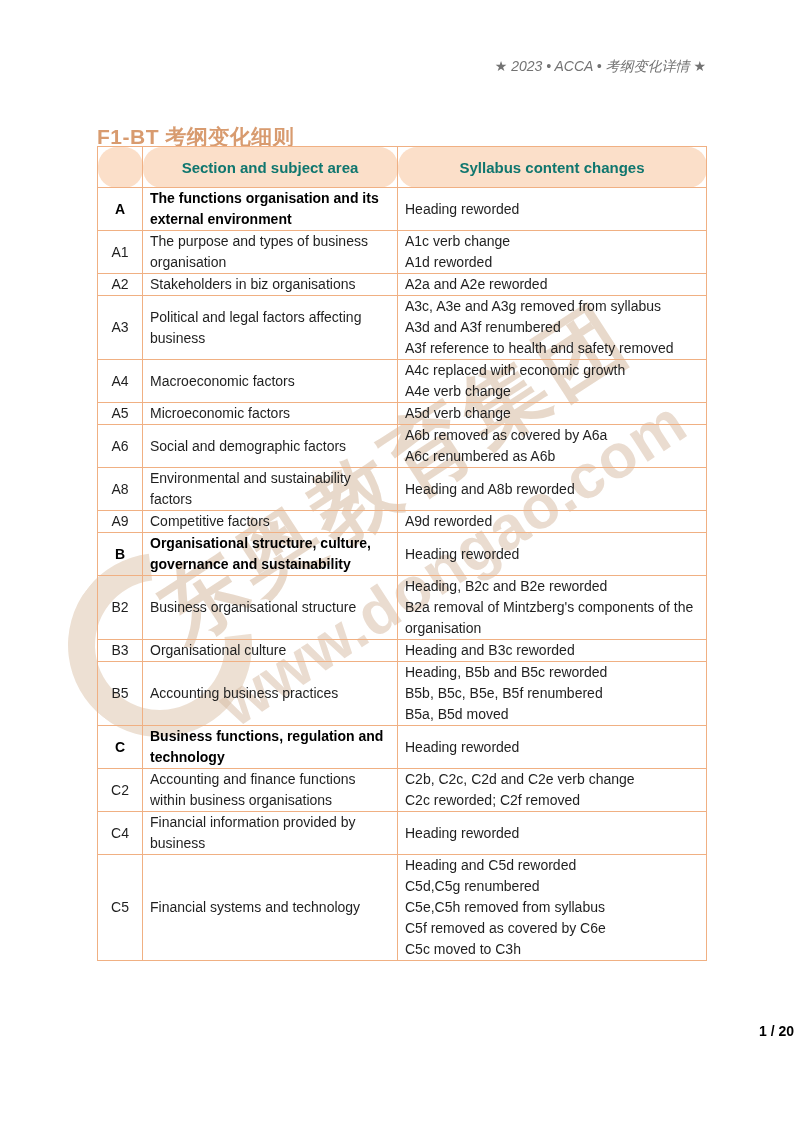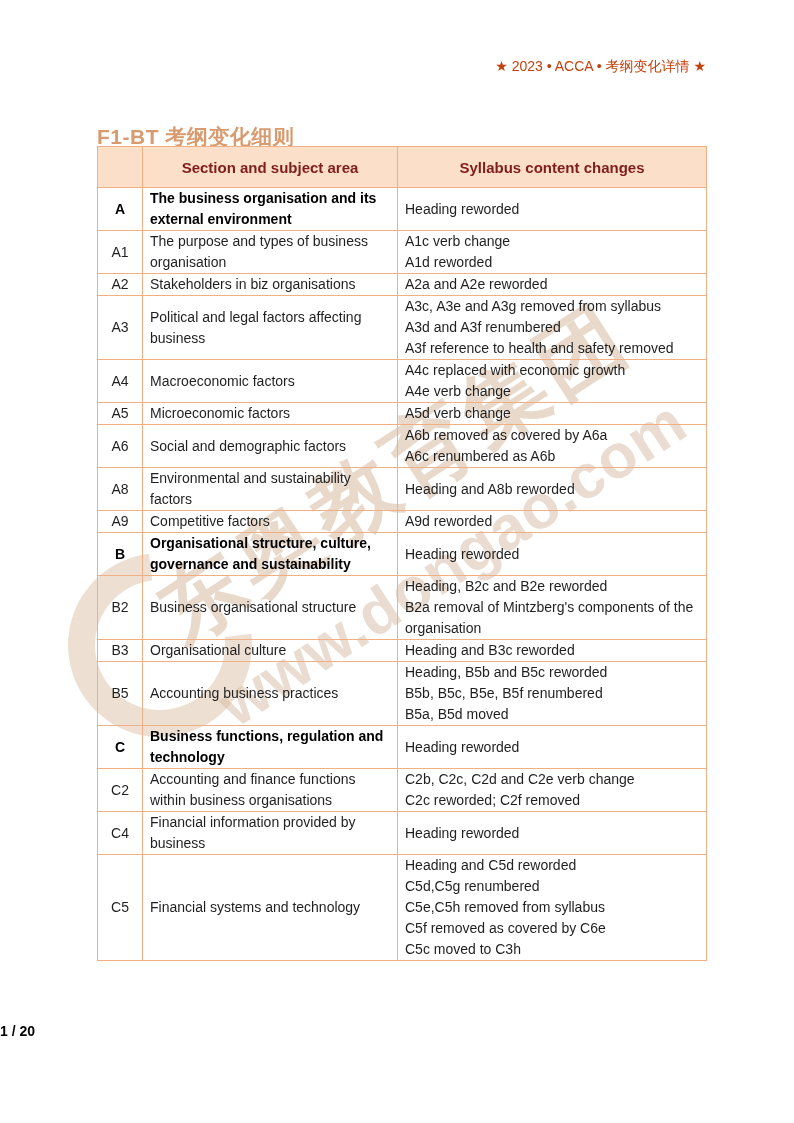--- a/index.html
+++ b/index.html
@@ -6,53 +6,53 @@
   body {
     width:794px; height:1123px;
     background:#ffffff;
     font-family:"Liberation Sans","DejaVu Sans",sans-serif;
     color:#1f1f1f;
     position:relative;
     overflow:hidden;
   }
   .page-header {
     position:absolute; top:58px; left:97px; width:609px;
-    text-align:right; font-size:14px; color:#c2410c;
+    text-align:right; font-size:14px; color:#737373;font-style:italic;
   }
   .doc-title {
     position:absolute; top:109px; left:97px;
     font-size:21px; font-weight:bold; color:#D89B6F;
     letter-spacing:0.5px;
   }
   table.syllabus {
     position:absolute; top:146px; left:97px; width:609px;
     border-collapse:collapse; table-layout:fixed;
     font-size:14px; z-index:2; background:transparent;
   }
   table.syllabus th, table.syllabus td {
     border:1px solid #F0B083;
   }
   table.syllabus col.c-code { width:45px; }
   table.syllabus col.c-subject { width:255px; }
   table.syllabus col.c-changes { width:309px; }
   table.syllabus thead th {
-    background:#FBDFC9; color:#7f1d1d;
+    background:#FBDFC9; color:#0f766e;
     font-size:15px; font-weight:bold;
-    height:38px; text-align:center; vertical-align:middle;
+    height:38px; text-align:center; vertical-align:middle;border-radius:19px;
   }
   table.syllabus td {
     padding:0 7px; line-height:21px; vertical-align:middle;
     background:transparent;
   }
   table.syllabus td.code { text-align:center; padding:0 2px; }
   table.syllabus tr.section-row td.code,
   table.syllabus tr.section-row td.subject { font-weight:bold; color:#000; }
   .page-footer {
     position:absolute; top:1023px; left:0; width:794px;
-    text-align:left; font-size:14px; font-weight:bold; color:#000;
+    text-align:right; font-size:14px; font-weight:bold; color:#000;
   }
   
   .watermark { position:absolute; left:0; top:0; width:794px; height:1123px;
     z-index:1; pointer-events:none; overflow:hidden; }
   .wm-ring {
     position:absolute; left:68px; top:553px; width:184px; height:184px;
     box-sizing:border-box; border:27px solid rgba(222,199,176,0.55);
     border-top-color:transparent; border-radius:50%;
     transform:rotate(38deg);
   }
@@ -95,21 +95,21 @@
   <thead>
     <tr>
       <th></th>
       <th>Section and subject area</th>
       <th>Syllabus content changes</th>
     </tr>
   </thead>
   <tbody>
       <tr class="section-row">
         <td class="code">A</td>
-        <td class="subject">The business organisation and its external environment</td>
+        <td class="subject">The functions organisation and its external environment</td>
         <td class="changes">Heading reworded</td>
       </tr>
       <tr>
         <td class="code">A1</td>
         <td class="subject">The purpose and types of business organisation</td>
         <td class="changes">A1c verb change<br>A1d reworded</td>
       </tr>
       <tr>
         <td class="code">A2</td>
         <td class="subject">Stakeholders in biz organisations</td>

